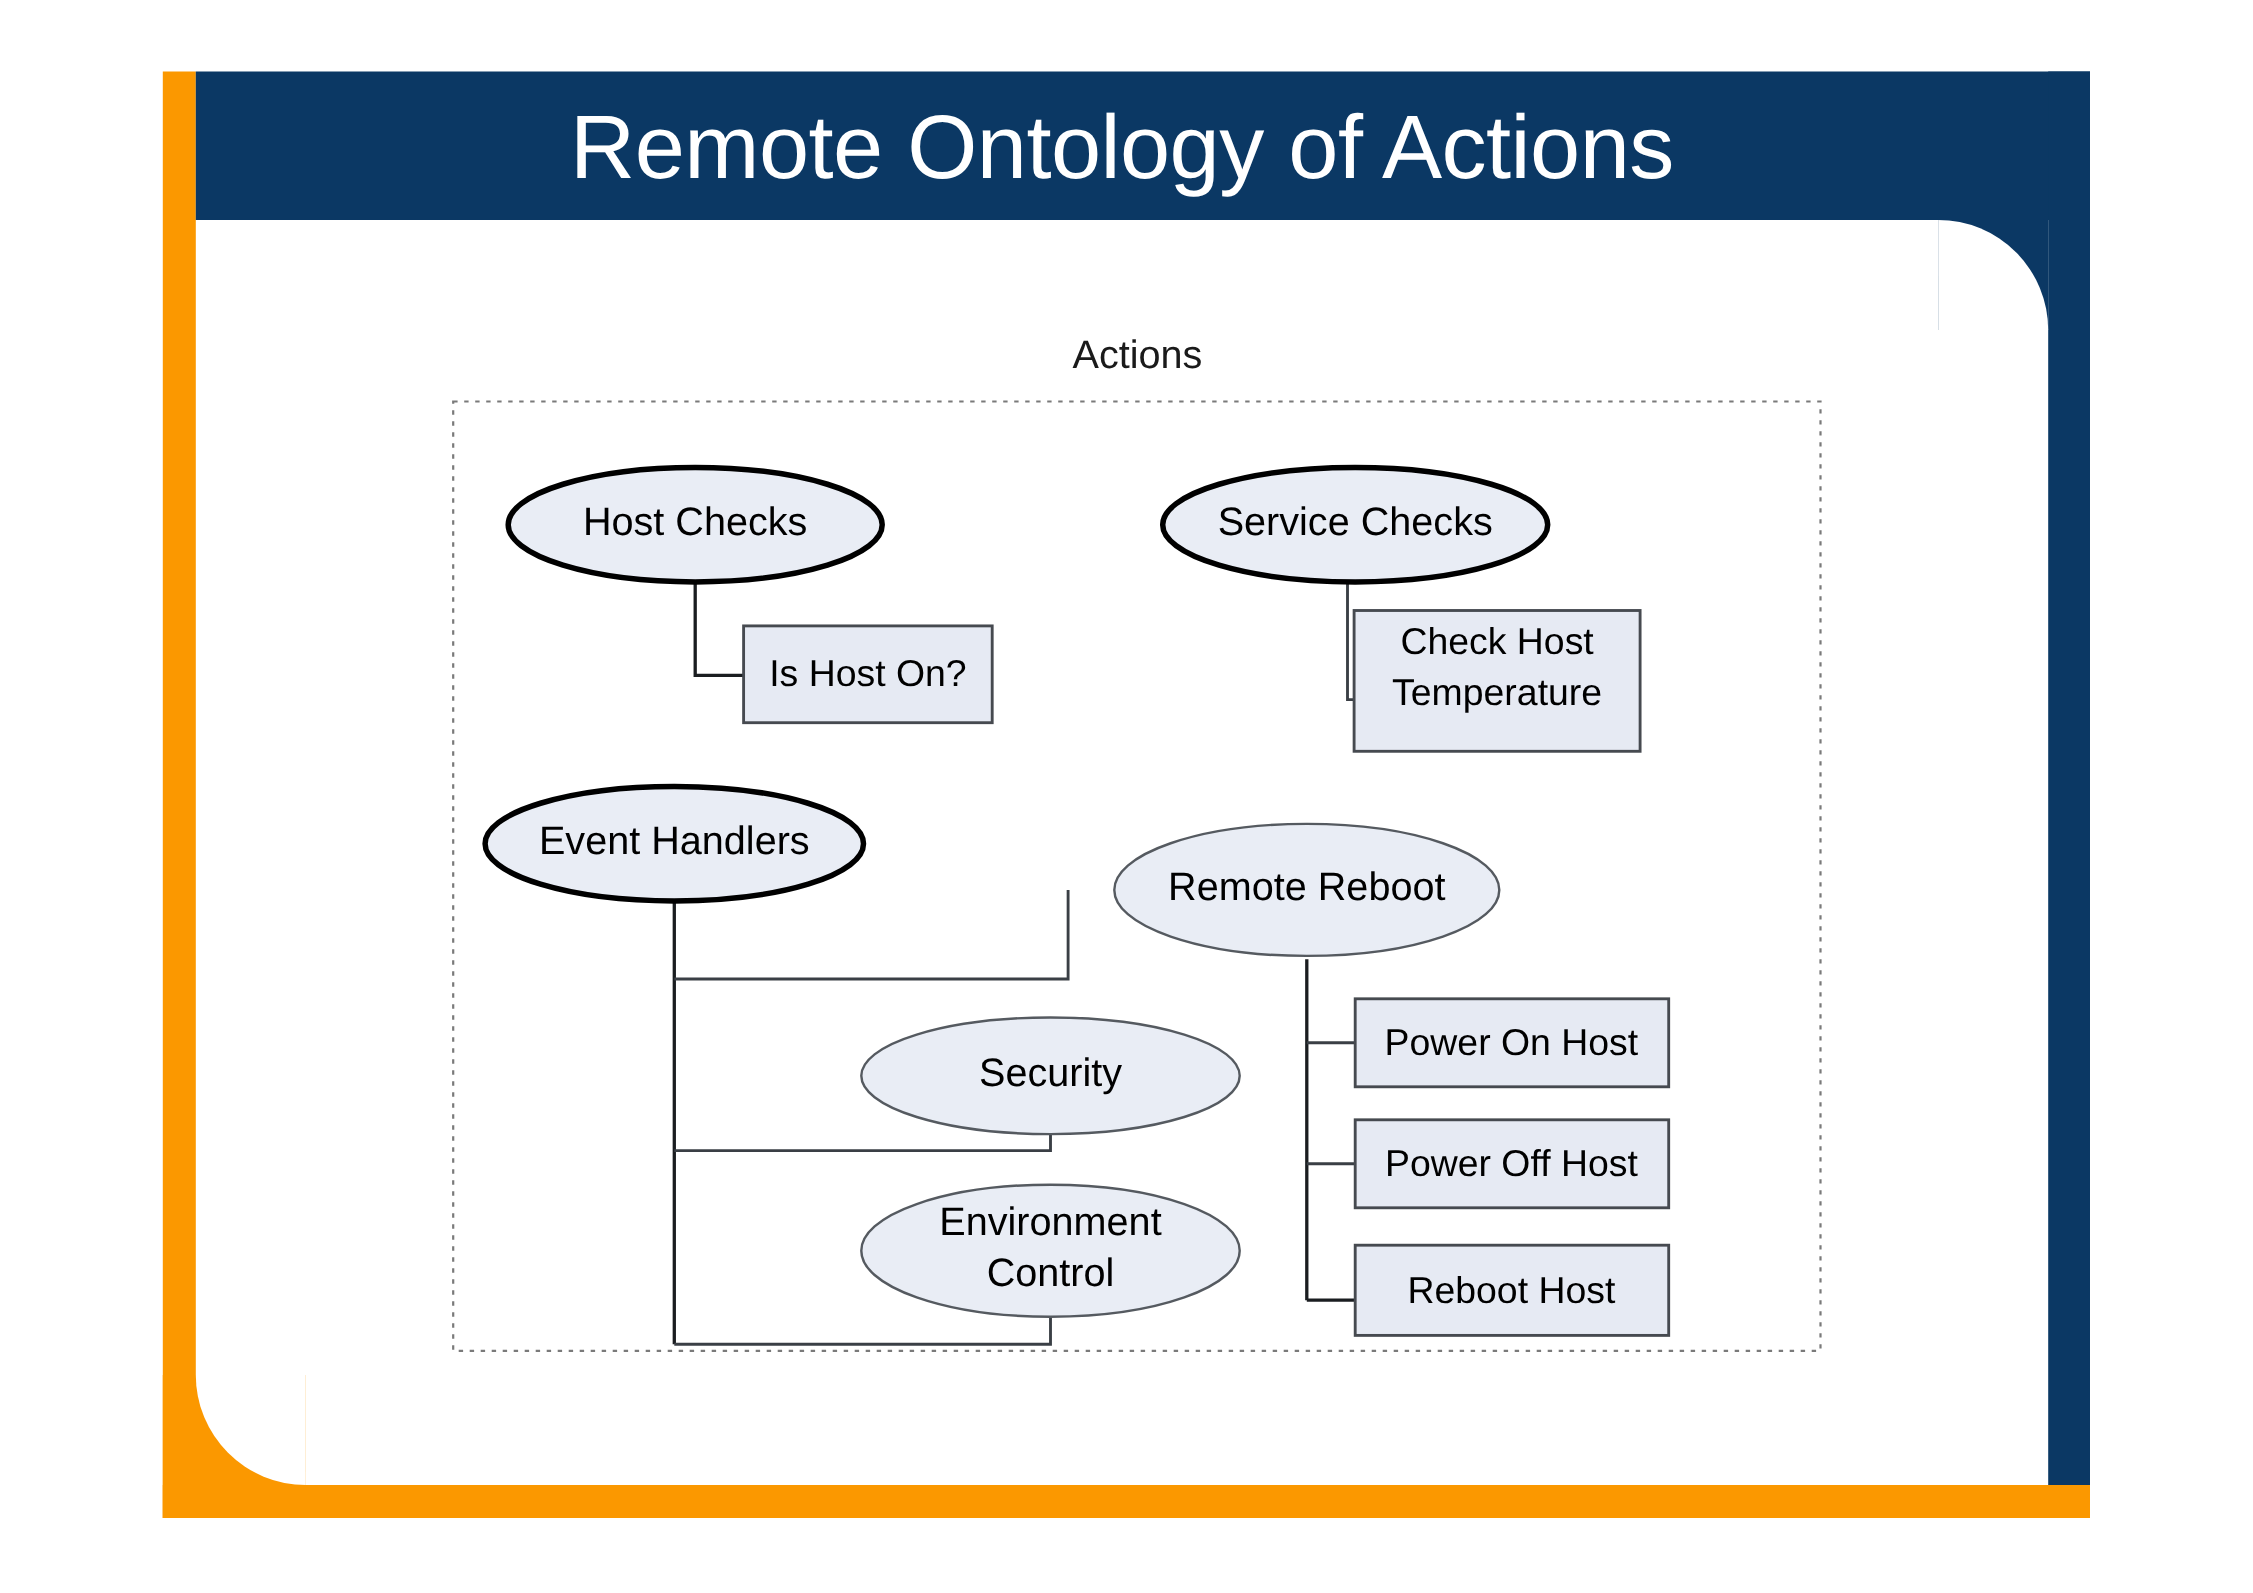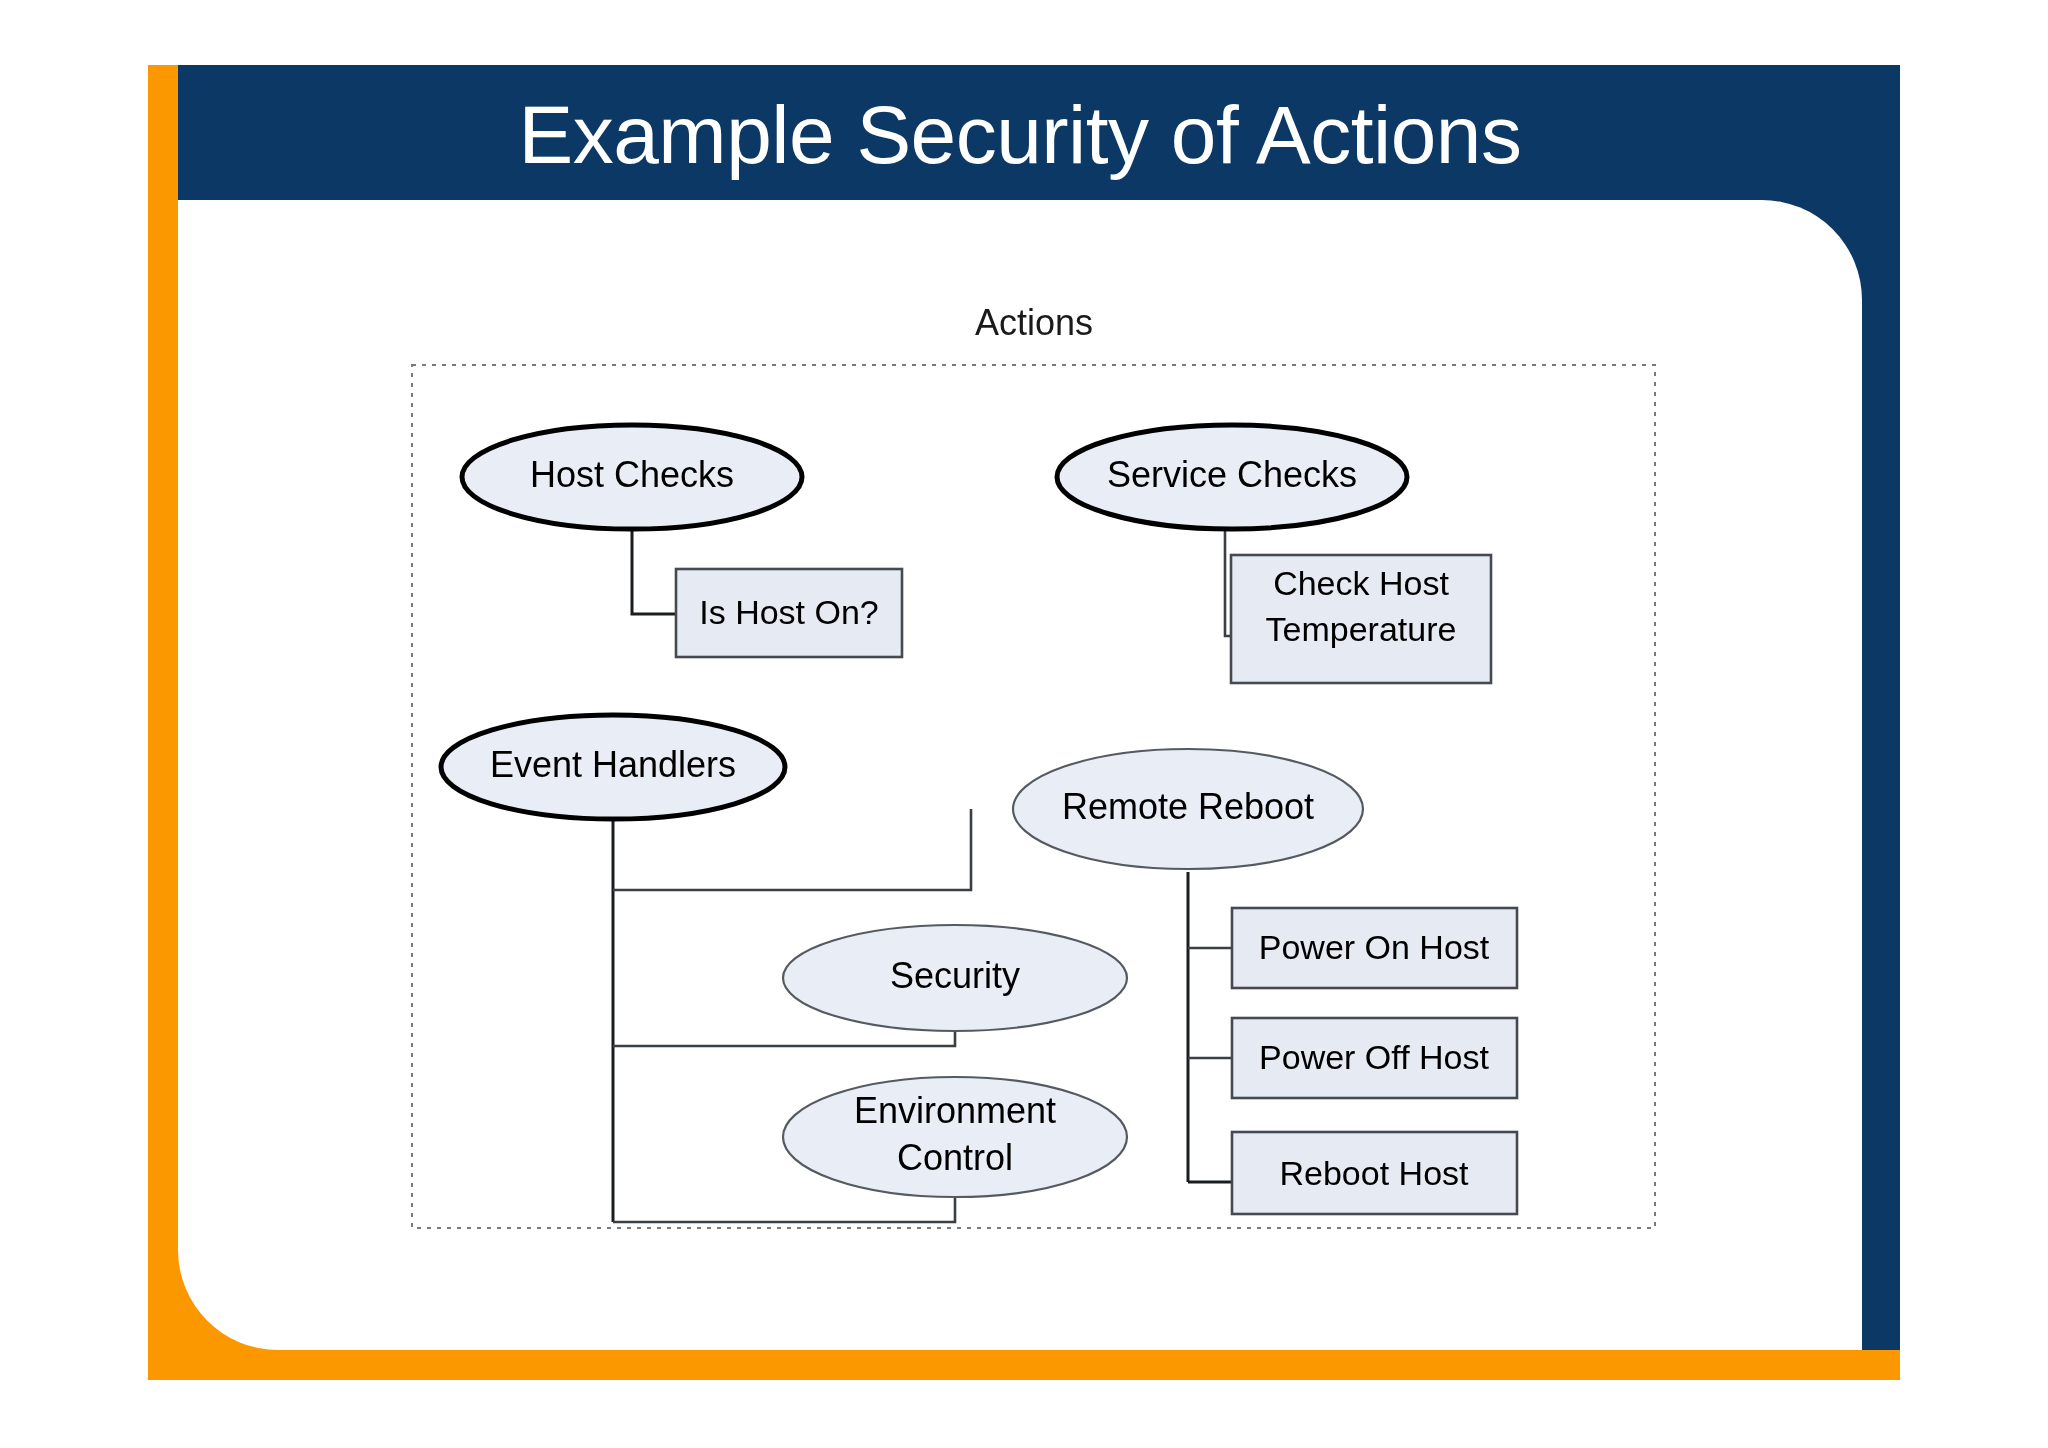--- a/index.html
+++ b/index.html
@@ -181,21 +181,21 @@
 <div id="slide">
 
   <div class="accent-orange-v"></div>
   <div class="accent-orange-h"></div>
   <div class="accent-orange-corner"></div>
 
   <div class="accent-navy-head"></div>
   <div class="accent-navy-rail"></div>
   <div class="accent-navy-corner"></div>
 
-  <div class="slide-title">Example Security of Actions</div>
+  <div class="slide-title">Remote Ontology of Actions</div>
 
   <div id="diagram-area">
     <svg id="diagram-svg" width="2048" height="1448" viewBox="0 0 2048 1448">
 
       <rect class="dotted-rect" x="412" y="365" width="1243" height="863"></rect>
 
       <text class="group-title" x="1034" y="325">Actions</text>
 
       <path class="conn-dark" d="M 632 513 L 632 614 L 676 614"></path>
 

